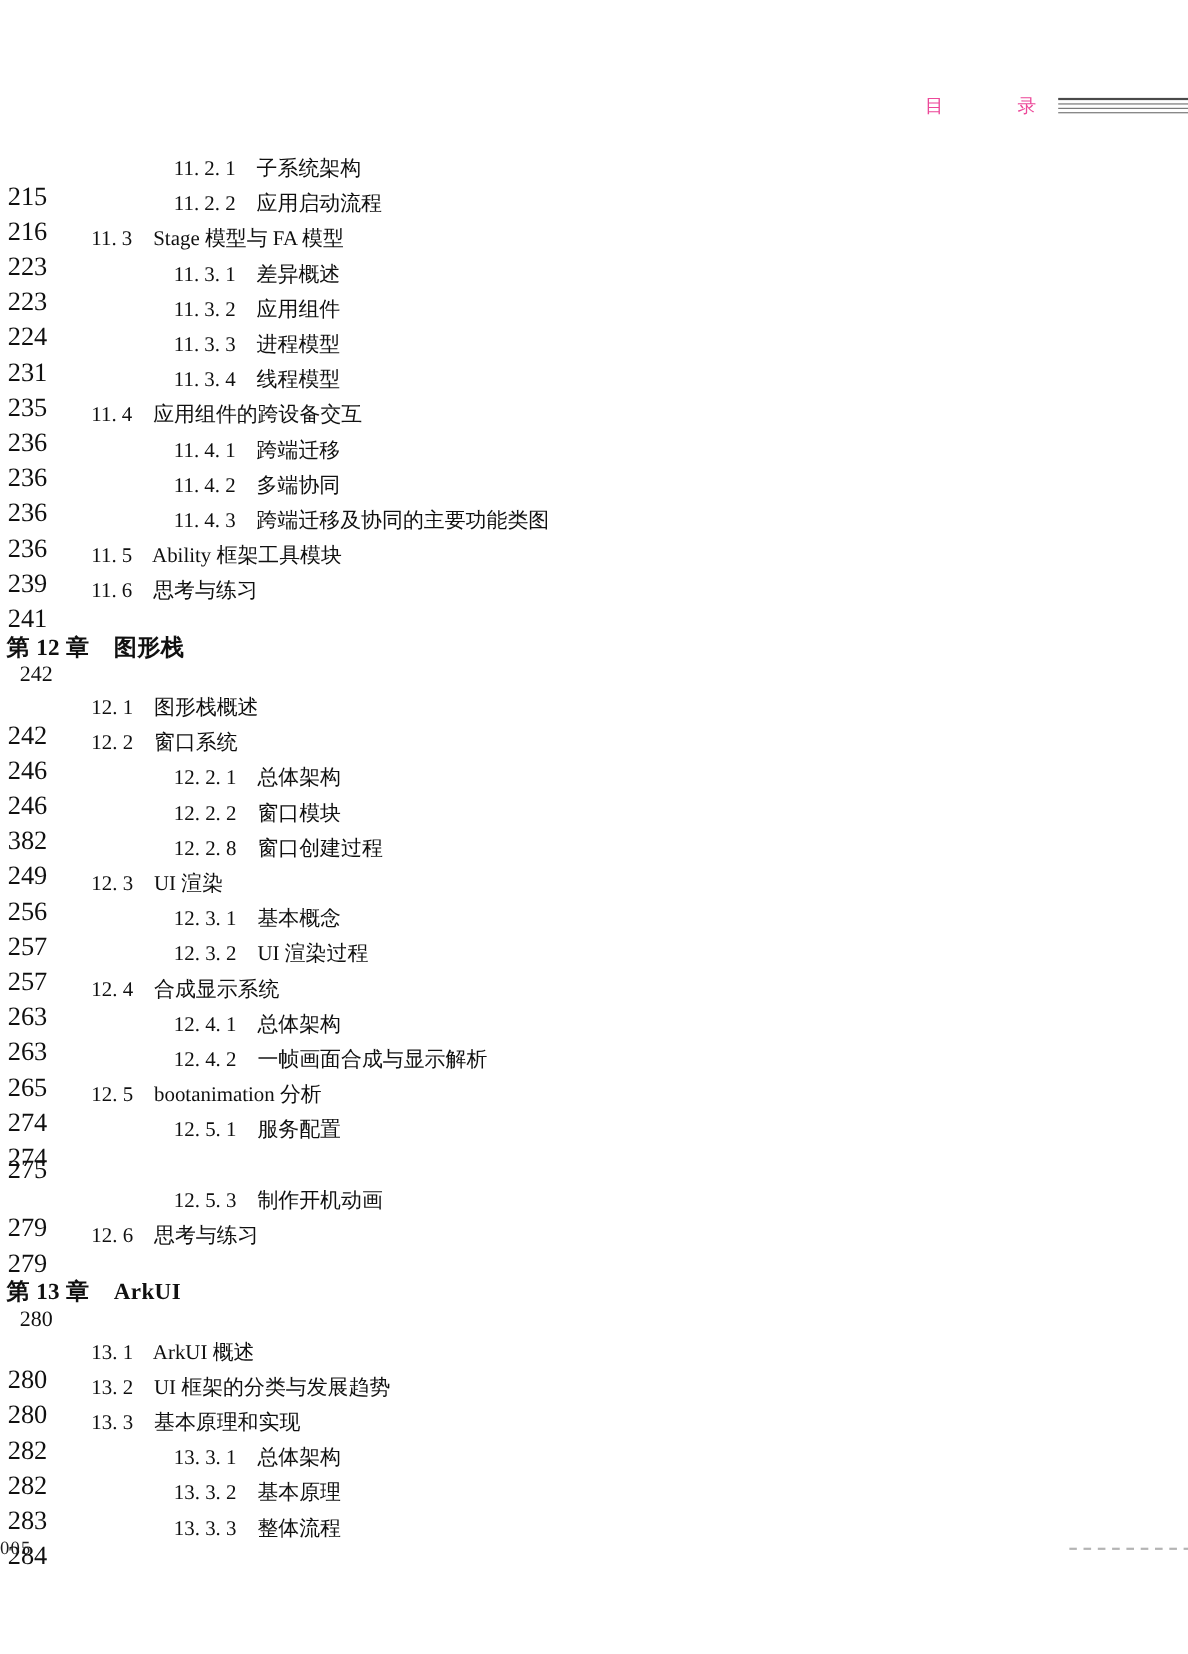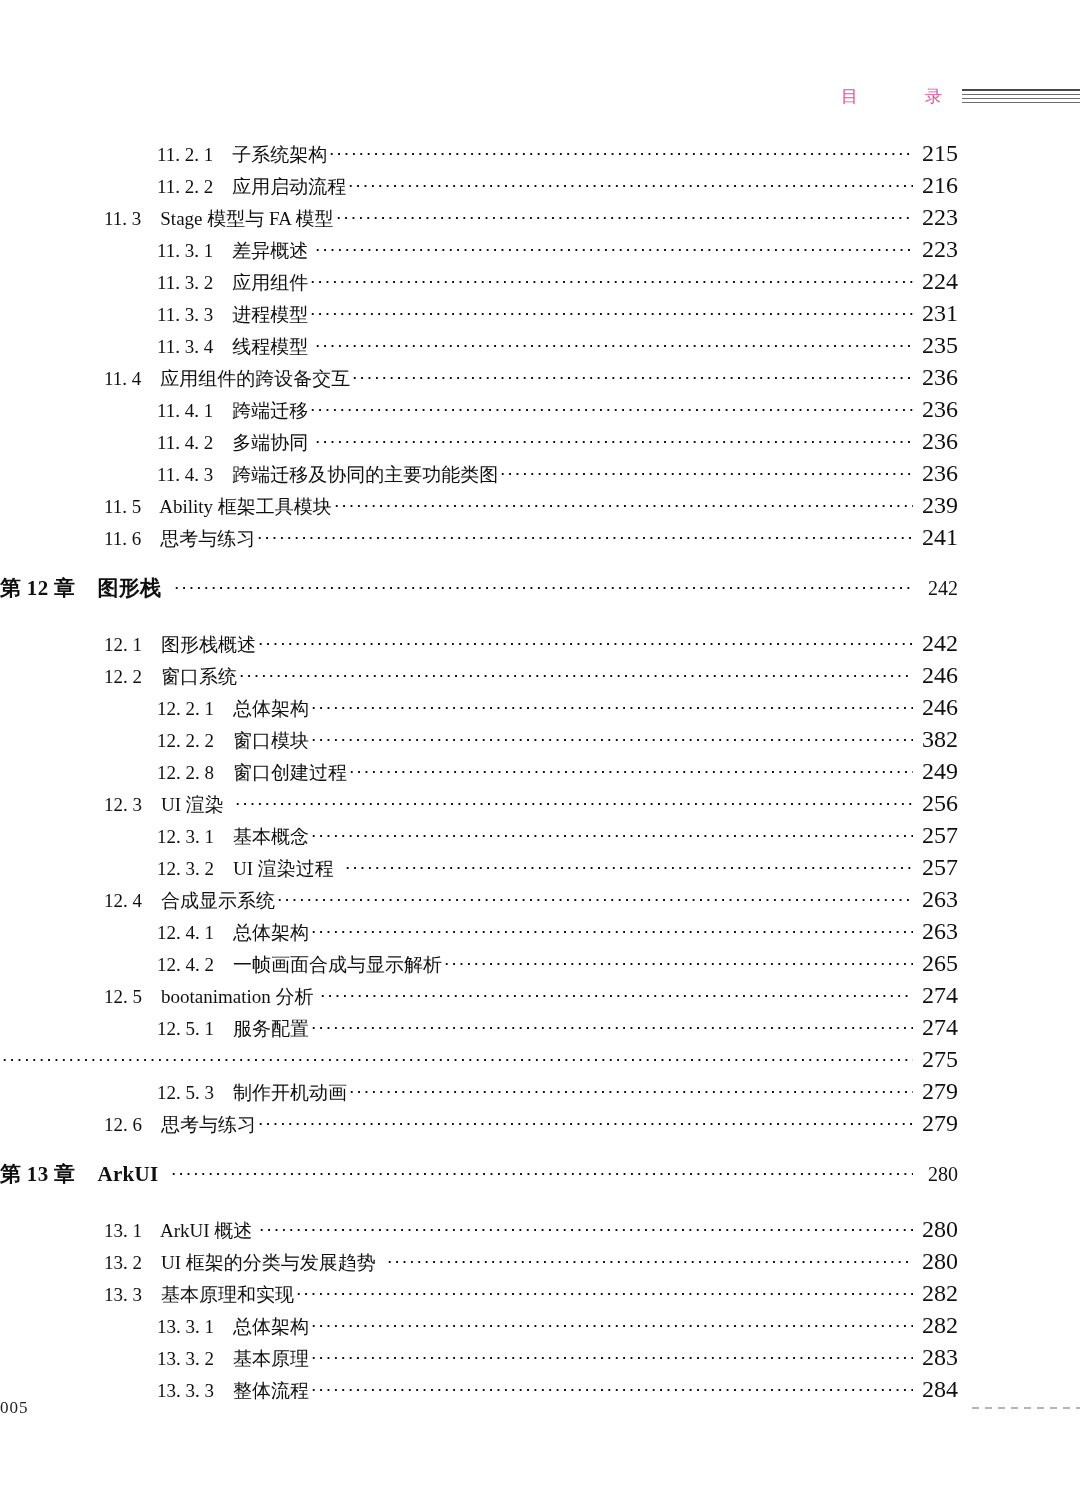--- a/index.html
+++ b/index.html
@@ -58,20 +58,21 @@
     width: 1080px;
   }
 
   .toc-row {
     display: flex;
     align-items: baseline;
     height: 32px;
     font-size: 19px;
     color: #101010;
     padding-right: 122px;
+    flex-direction: column;
   }
 
   .toc-row .label {
     white-space: pre;
     flex: 0 0 auto;
   }
 
   .toc-row .leader {
     flex: 1 1 auto;
     position: relative;
@@ -103,21 +104,21 @@
   
   .lvl-chapter {
     font-weight: bold;
     font-size: 21px;
     height: 40px;
   }
   .lvl-chapter .label { letter-spacing: 0.3px; }
   .lvl-chapter .pageno { font-weight: normal; font-size: 20px; }
   .lvl-chapter .leader { margin-left: 6px; }
 
-  .lvl-2 .label { padding-left: 104px; }
+  .lvl-2 .label { padding-left: 82px; }
   .lvl-3 .label { padding-left: 157px; }
 
   .gap-before { margin-top: 18px; }
   .gap-after  { margin-bottom: 16px; }
 
   
   .page-footer {
     position: absolute;
     bottom: 86px;
     left: 0;

